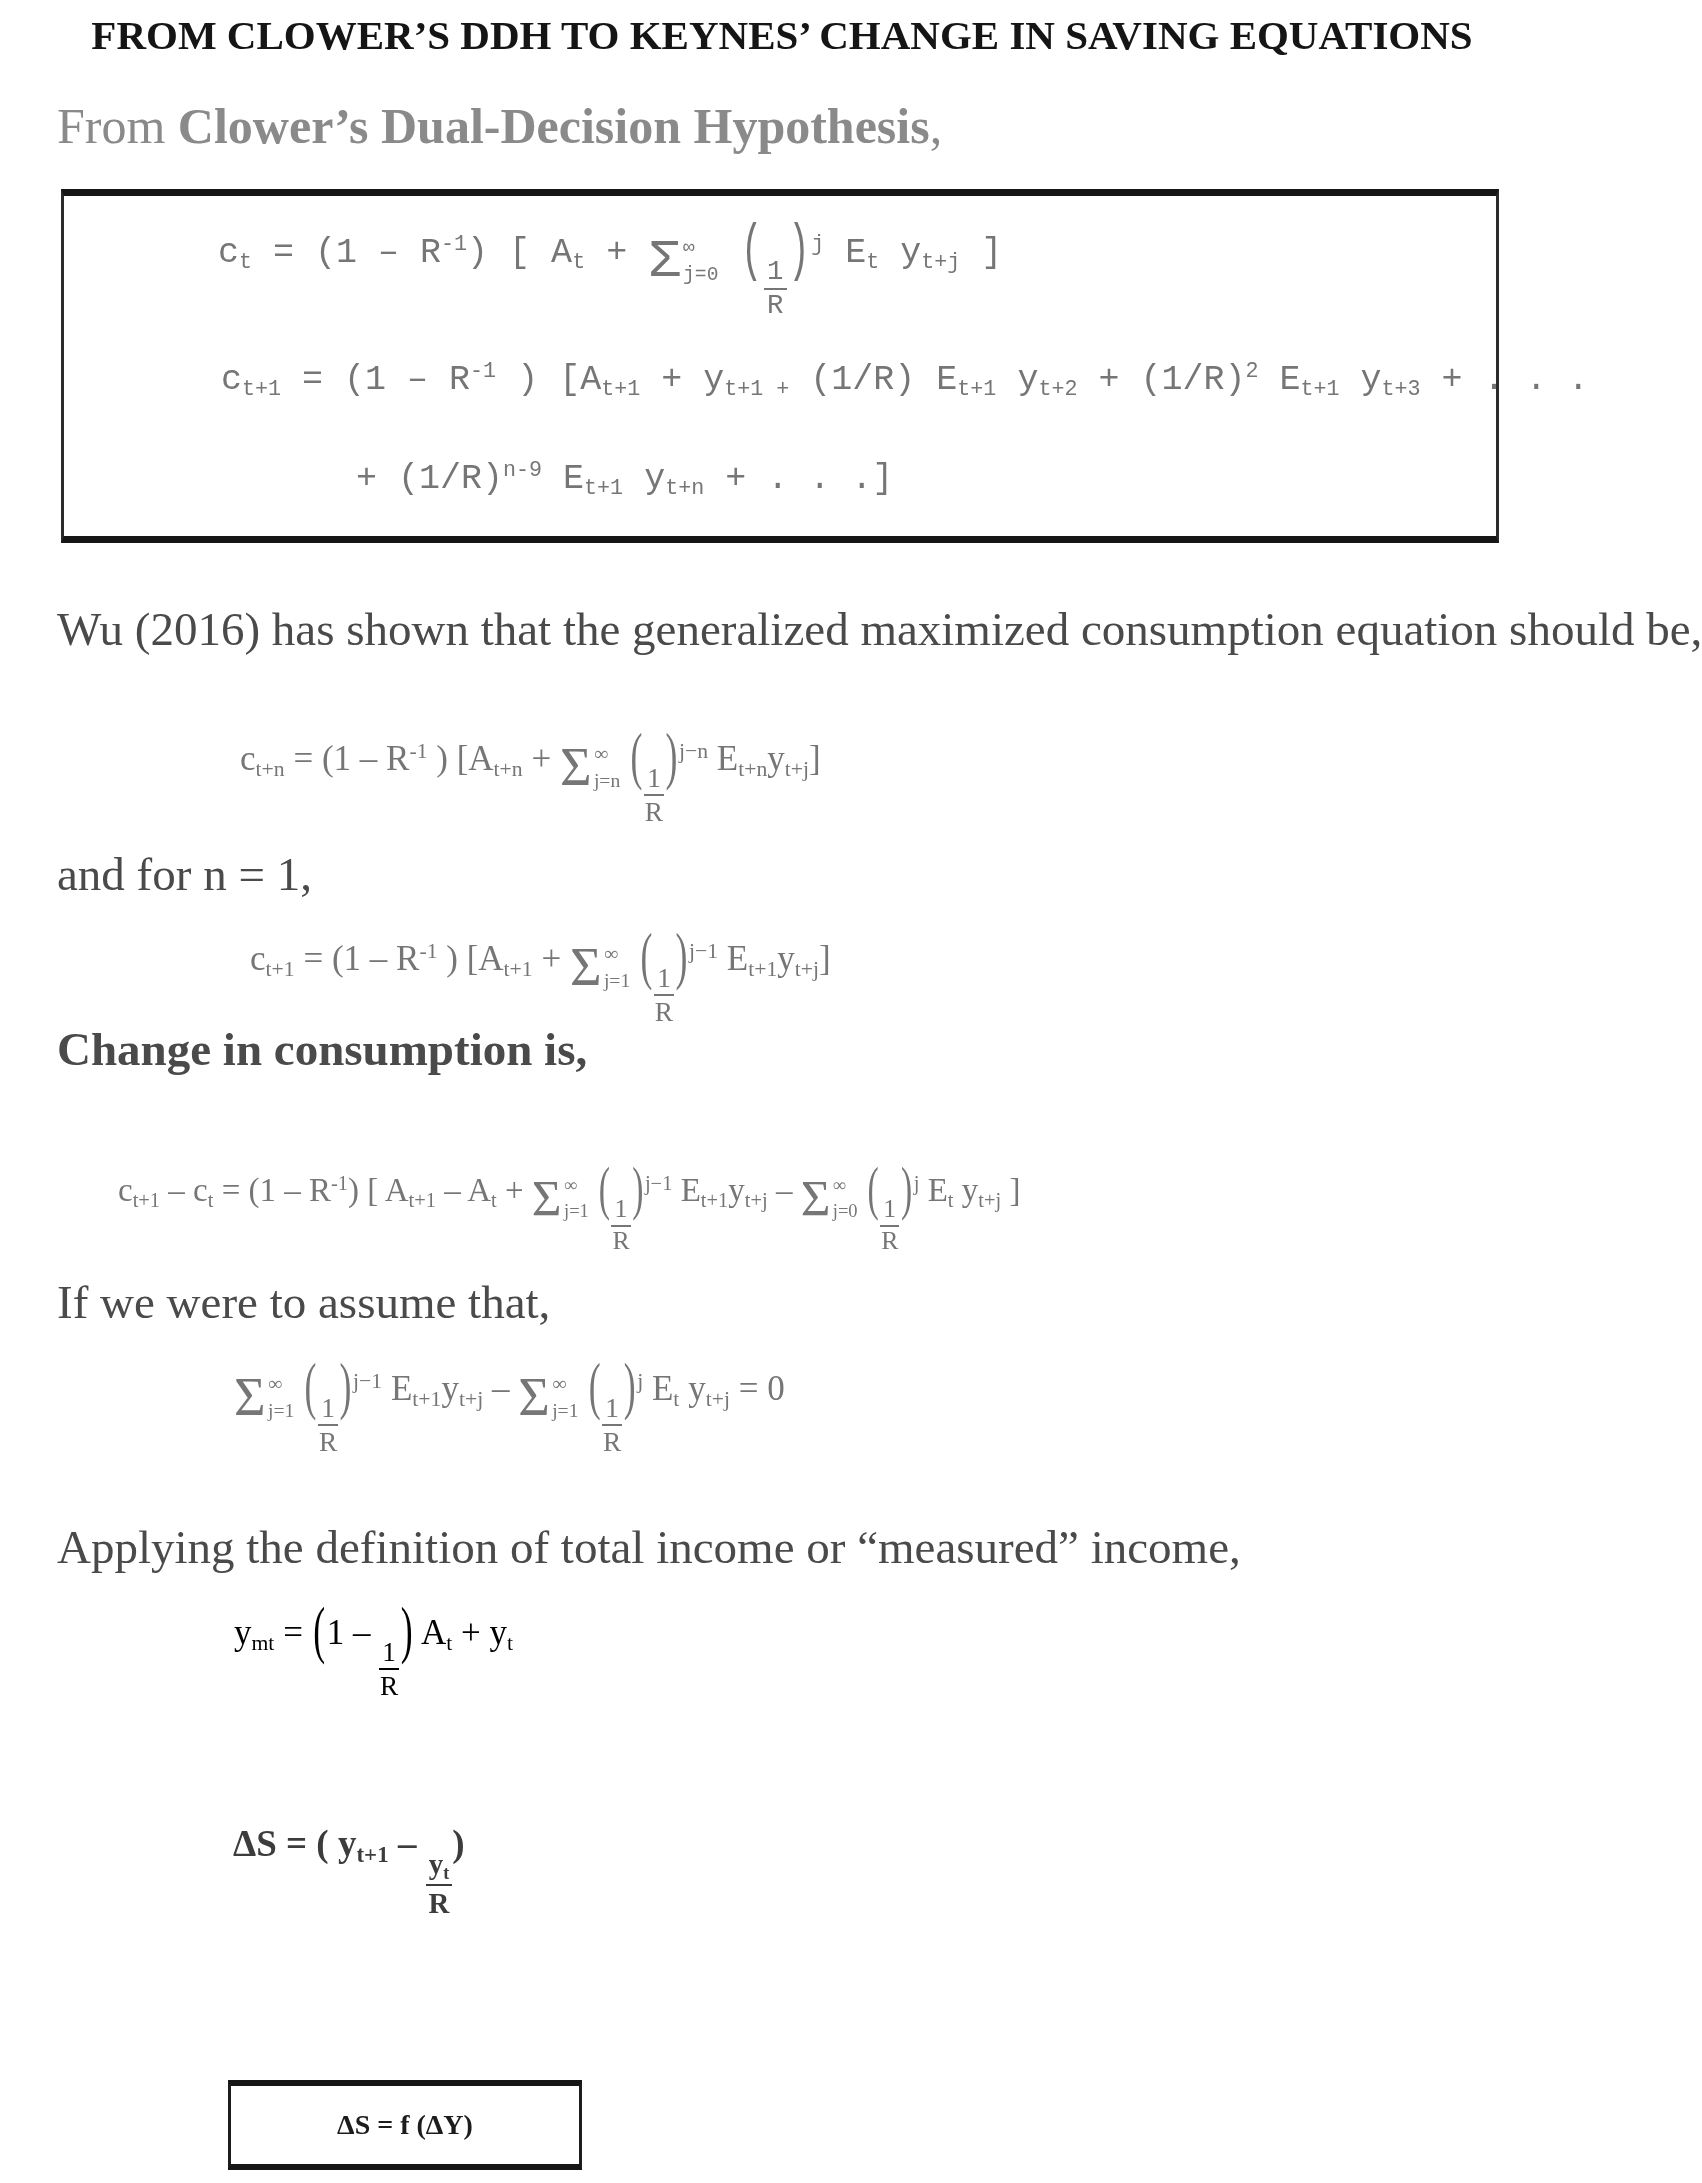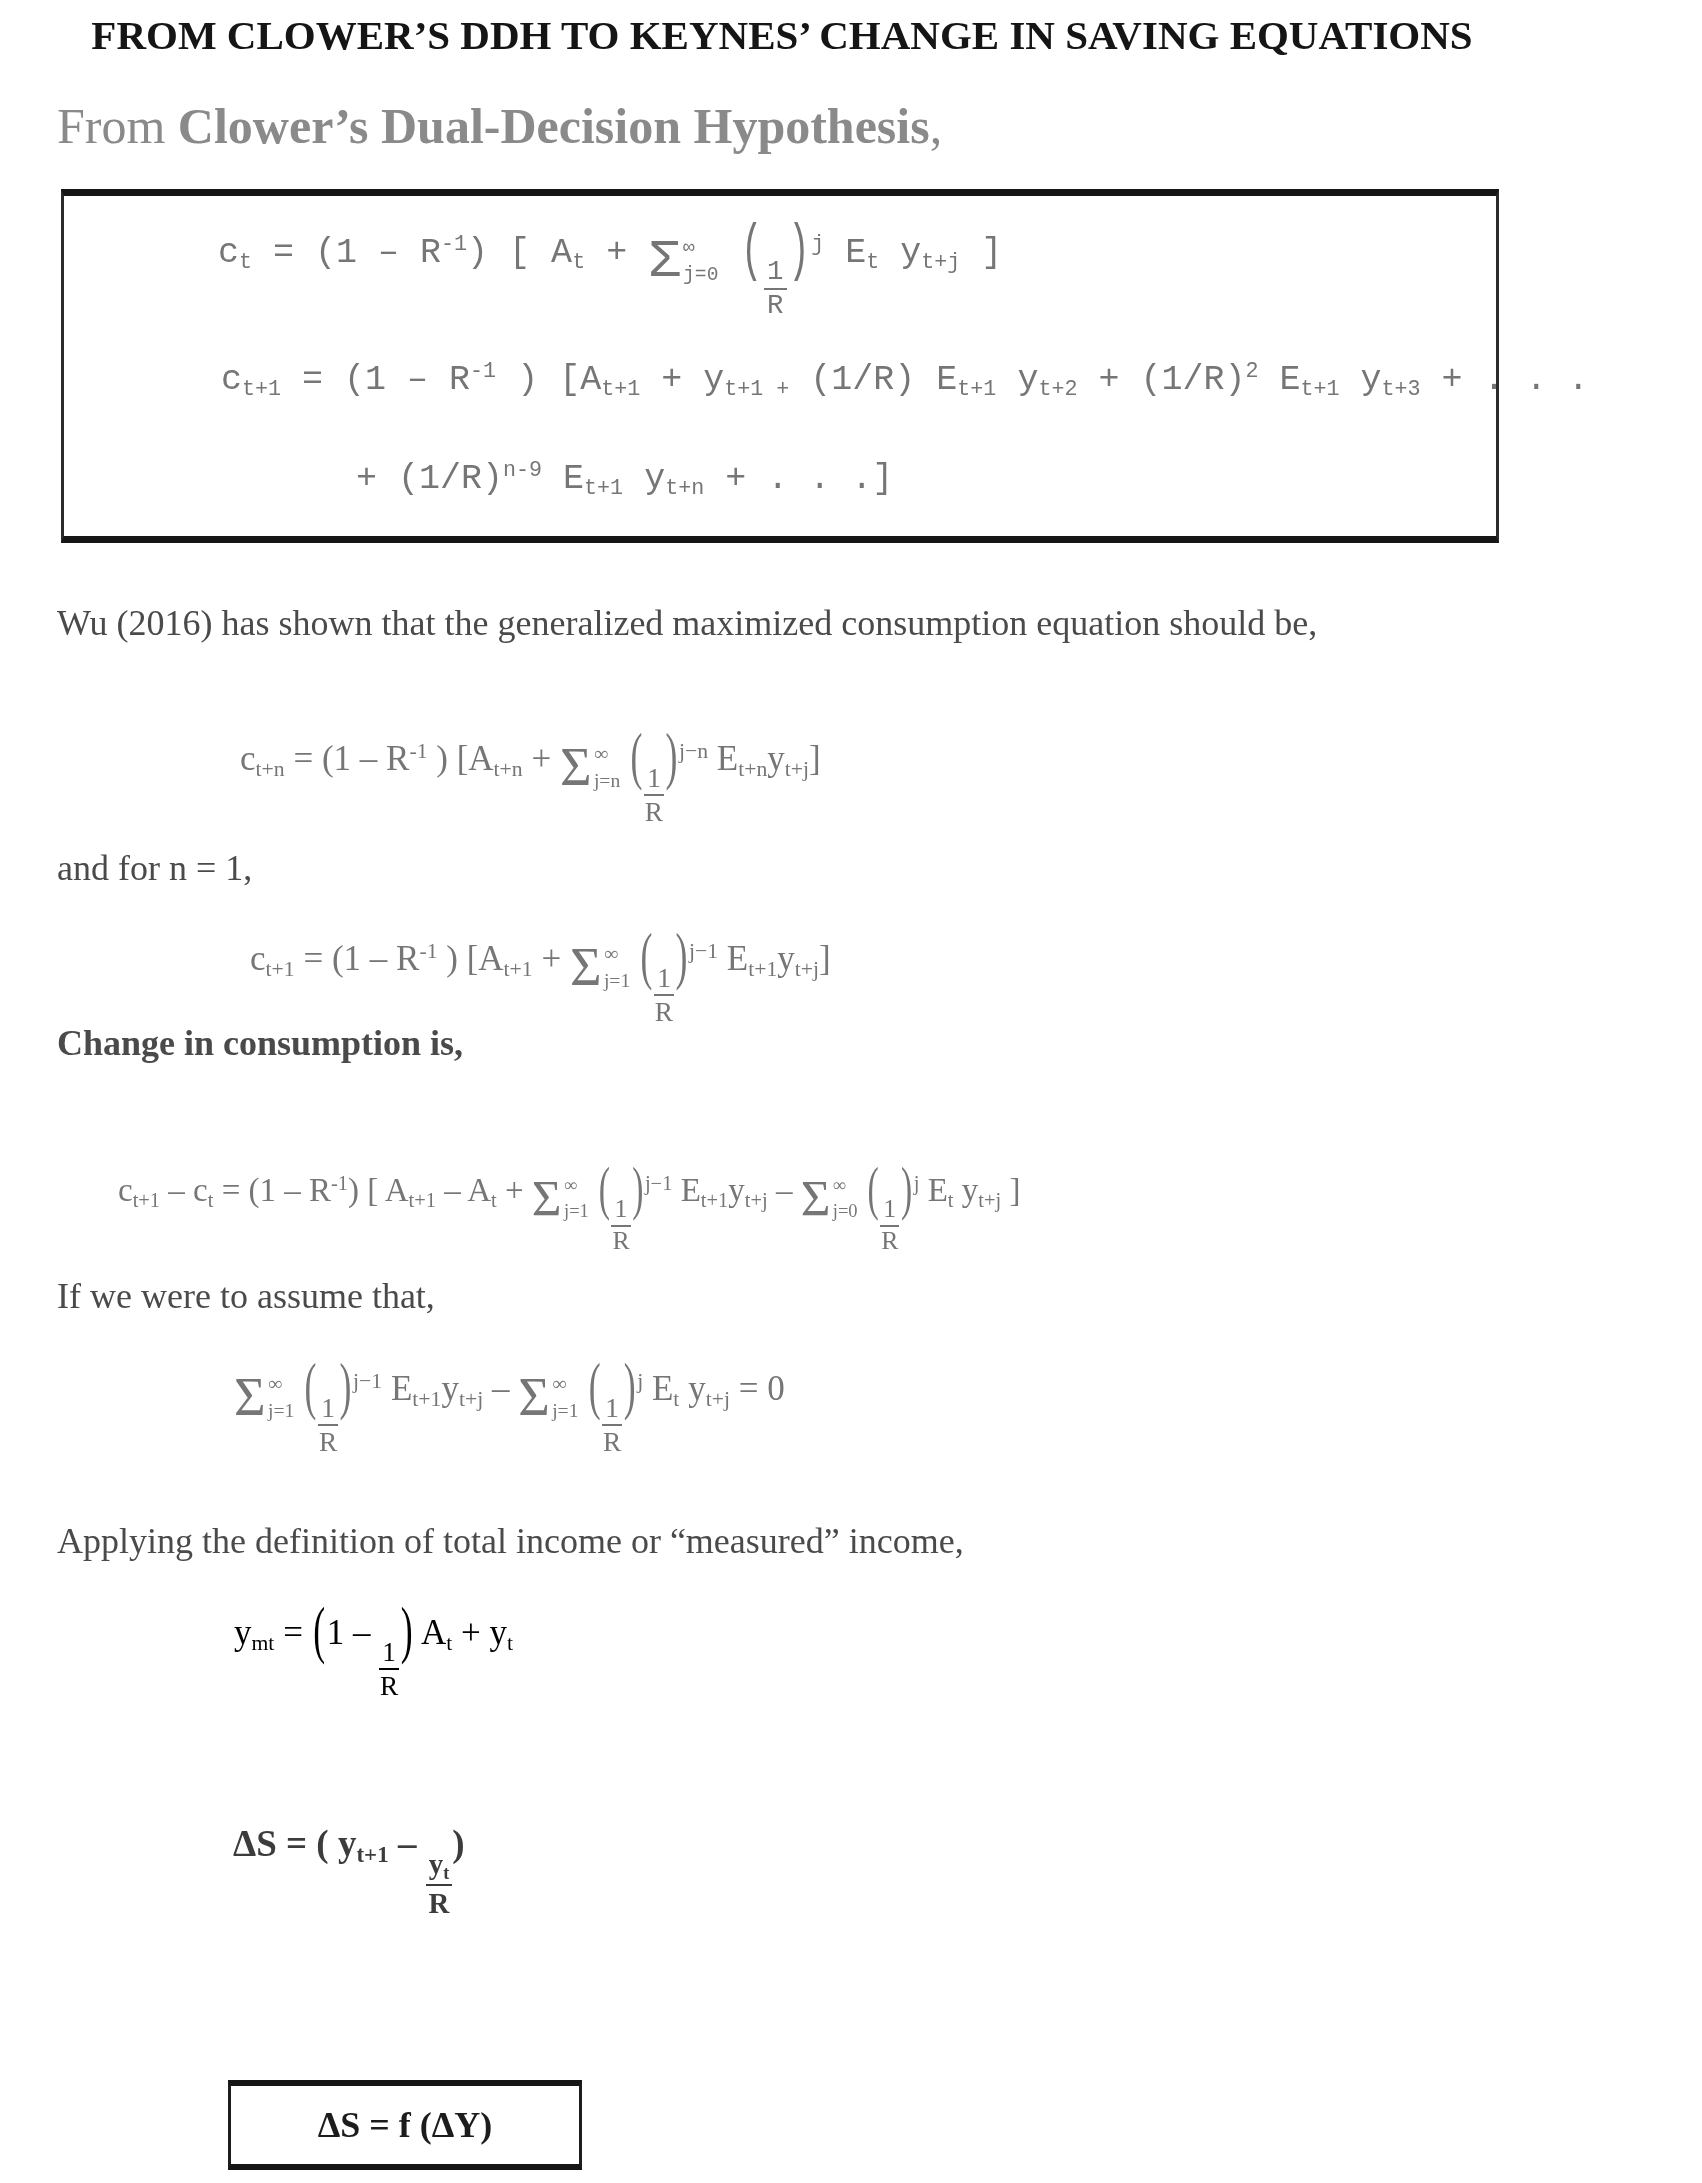--- a/index.html
+++ b/index.html
@@ -29,21 +29,21 @@
     border-top:7px solid #161616;
     border-bottom:7px solid #161616;
     border-left:3.1px solid #2b2b2b;
     border-right:3.1px solid #2b2b2b;
     box-sizing:border-box;
     position:absolute;
     font-family:Liberation Mono, monospace;
   }
 
   
-  .para{font-size:36px;color:#4a4a4a;}
+  .para{font-size:47px;color:#4a4a4a;}
   #p-wu{top:602px;left:57px;}
   #p-andfor{top:847px;left:57px;}
   #p-change{top:1022px;left:57px;font-weight:bold;}
   #p-ifwe{top:1275px;left:57px;}
   #p-applying{top:1520px;left:57px;}
   #p-then{top:1726px;left:57px;}
   #p-thus{top:1947px;left:57px;font-size:37px;color:#1f1f1f;}
   #p-thus .b{font-weight:bold;}
 
   
@@ -78,21 +78,21 @@
   #resultbox{
     top:2080px;left:228px;width:354px;height:90px;
     border-top:6.3px solid #161616;
     border-bottom:6.3px solid #161616;
     border-left:3.9px solid #1d1d1d;
     border-right:3.9px solid #1d1d1d;
     box-sizing:border-box;
     display:flex;align-items:center;justify-content:center;
     position:absolute;
   }
-  #resultbox .txt{font-weight:bold;font-size:36px;color:#1c1c1c;}
+  #resultbox .txt{font-weight:bold;font-size:28px;color:#1c1c1c;}
 </style>
 </head>
 <body>
 
 <div class="page">
 
   <div class="abs" id="title">FROM CLOWER’S DDH TO KEYNES’ CHANGE IN SAVING EQUATIONS</div>
 
   <div class="abs" id="intro"><span>From </span><span class="b">Clower’s Dual-Decision Hypothesis</span><span>,</span></div>
 

